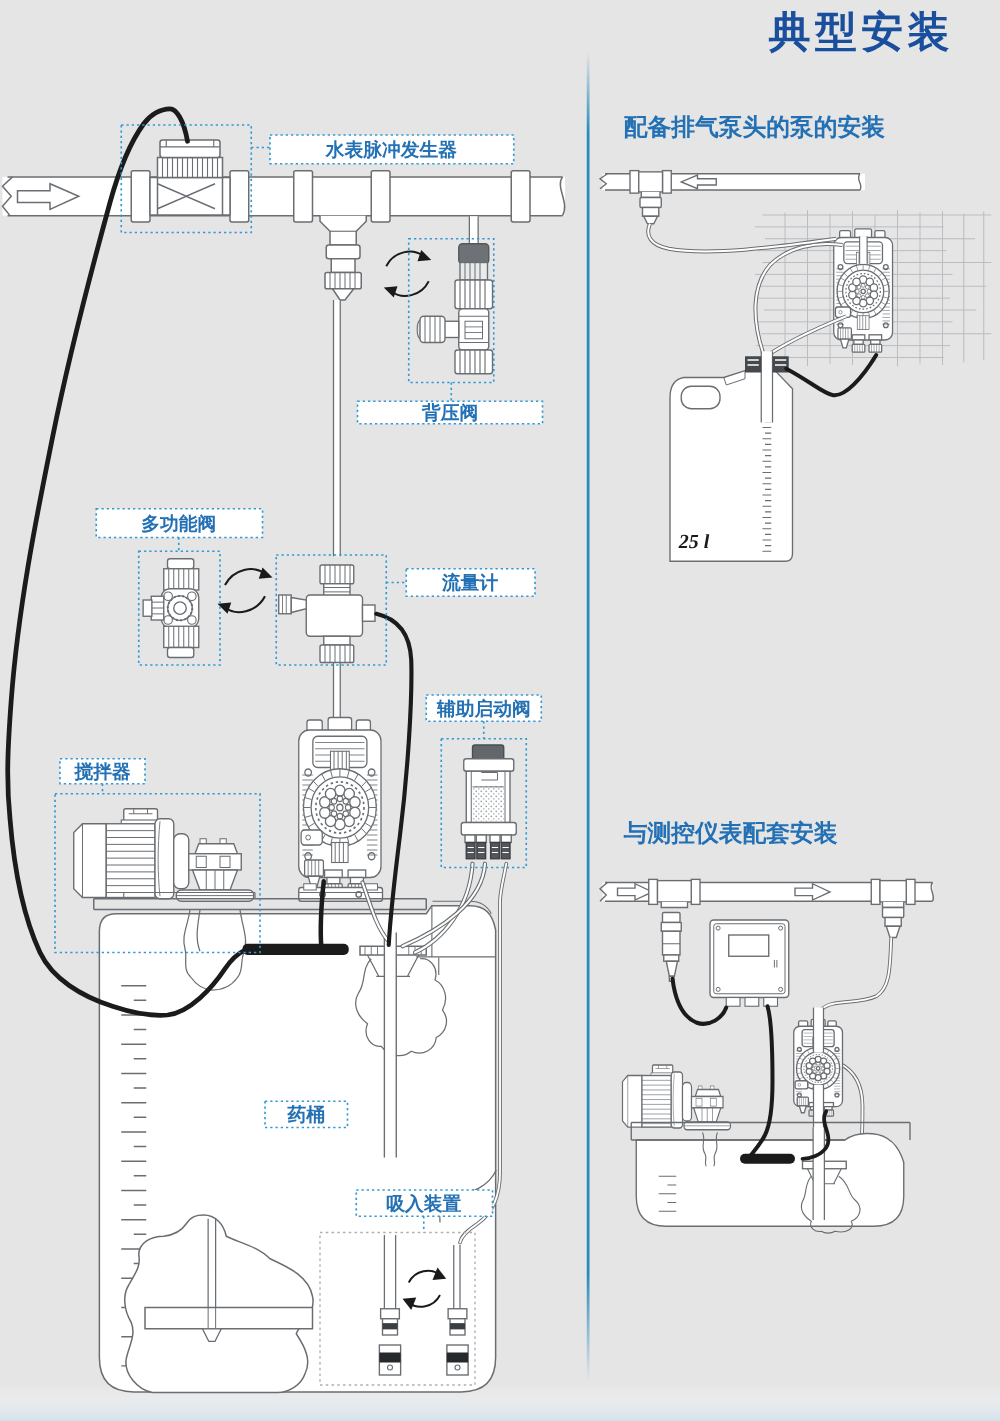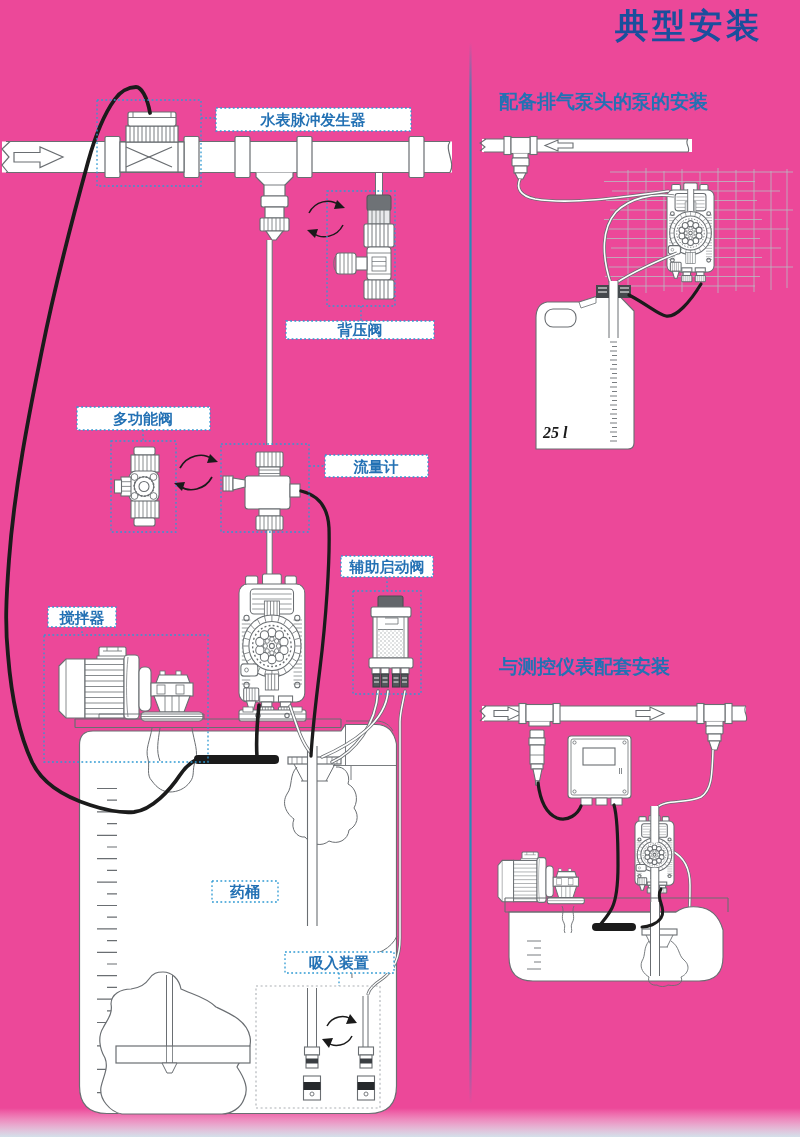--- a/index.html
+++ b/index.html
@@ -1,16 +1,16 @@
 <!DOCTYPE html>
 <html><head>
 <meta charset="utf-8">
 <style>
   html,body{margin:0;padding:0;background:#fff;}
-  #page{position:relative;width:800px;height:1137px;overflow:hidden;background:#ec4899;
+  #page{position:relative;width:800px;height:1137px;overflow:hidden;background:#e5e5e5;
         font-family:"Liberation Sans",sans-serif;}
   svg{position:absolute;top:0;left:0;}
   text{font-family:"Liberation Sans",sans-serif;}
 </style>
 </head>
 <body>
 <div id="page">
 <svg width="800" height="1137" viewBox="0 0 800 1137">
 <defs>
   <pattern id="stip" width="4" height="4" patternUnits="userSpaceOnUse">

